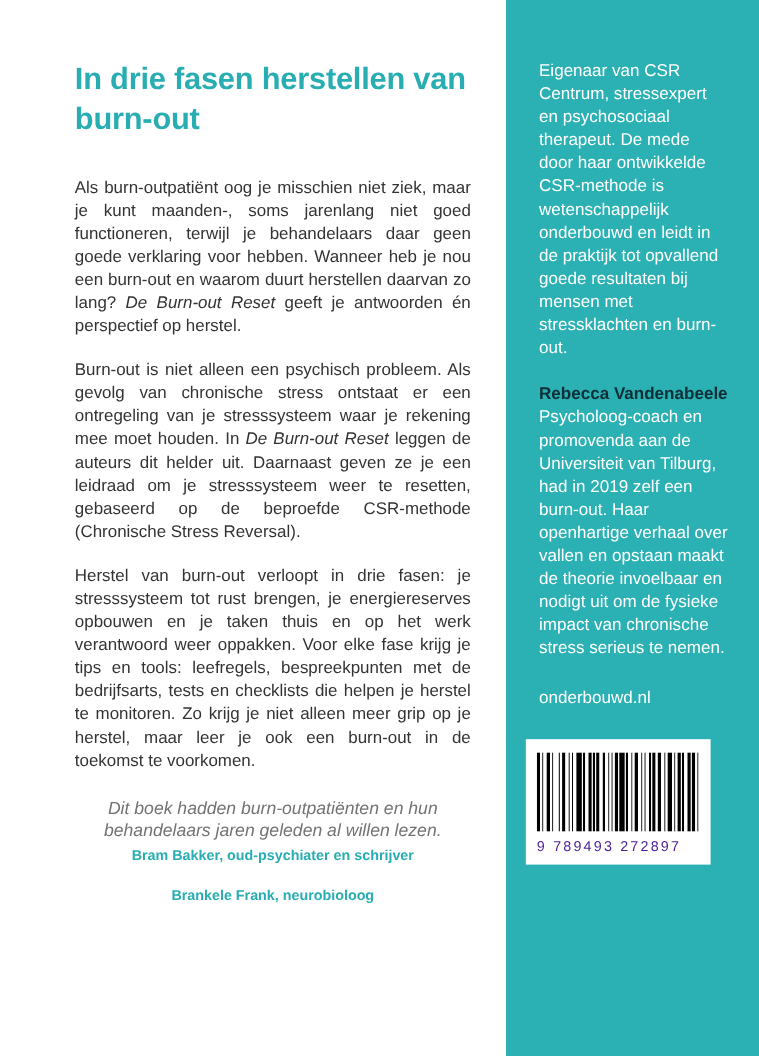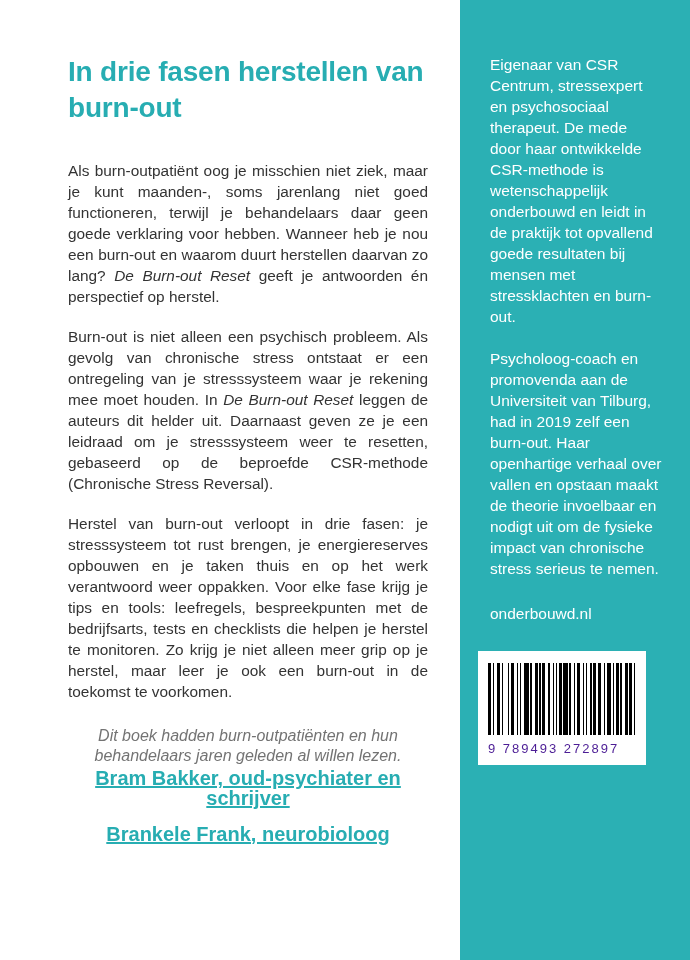--- a/index.html
+++ b/index.html
@@ -31,23 +31,22 @@
   }
   .endorsements { margin-top: 24px; text-align: center; }
   .quote-block { margin: 0 auto 16px auto; max-width: 330px; }
   .quote-text {
     margin: 0 0 2px 0;
     font-style: italic; font-size: 16px; line-height: 20px;
     color: #737373;
   }
   .quote-attr {
     margin: 0;
-    font-size: 20px; line-height: 20px; font-weight: 700;
+    font-size: 13px; line-height: 20px; font-weight: 700;
     color: #27adb2;
-    text-decoration: underline;
   }
   .it { font-style: italic; }
 
   
   .right {
     flex: 1; box-sizing: border-box;
     background: #2bb0b4;
     padding: 54px 28px 0 30px;
     color: #ffffff;
     font-size: 15.5px; line-height: 21px;
@@ -108,20 +107,21 @@
     </div>
   </div>
 
   <div class="right">
 
     <div>
       <p class="author-bio">Eigenaar van CSR Centrum, stressexpert en psychosociaal therapeut. De mede door haar ontwikkelde CSR-methode is wetenschappelijk onderbouwd en leidt in de praktijk tot opvallend goede resultaten bij mensen met stressklachten en burn-out.</p>
     </div>
 
     <div>
+      <p class="author-name">Rebecca Vandenabeele</p>
       <p class="author-bio">Psycholoog-coach en promovenda aan de Universiteit van Tilburg, had in 2019 zelf een burn-out. Haar openhartige verhaal over vallen en opstaan maakt de theorie invoelbaar en nodigt uit om de fysieke impact van chronische stress serieus te nemen.</p>
     </div>
 
     <div class="links">
       <span class="link">onderbouwd.nl</span>
     </div>
 
     <div class="barcode-box">
       <div class="barcode-bars">
           <span class="bar" style="width: 3px;"></span>

